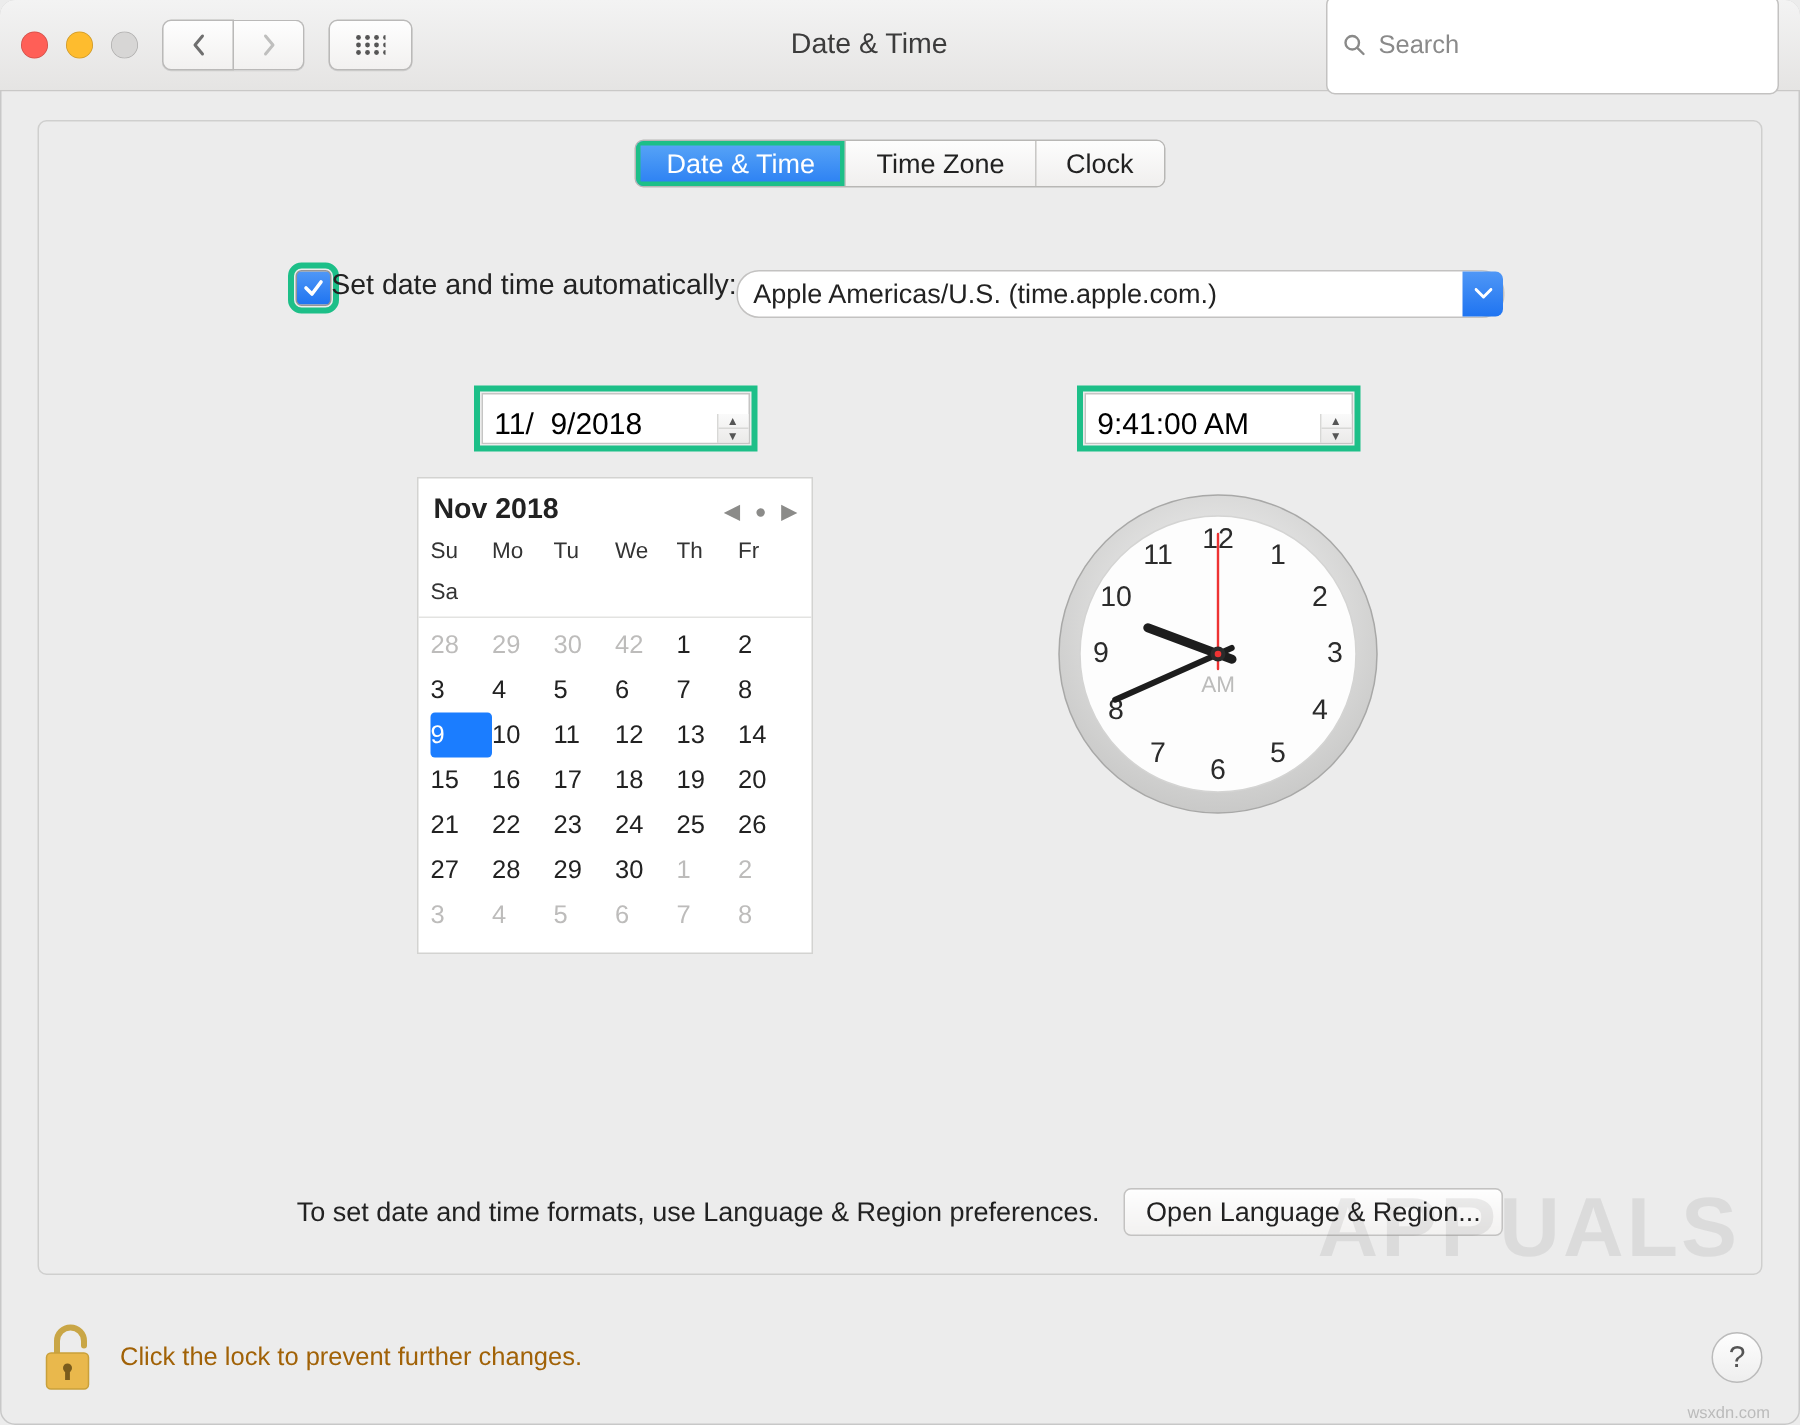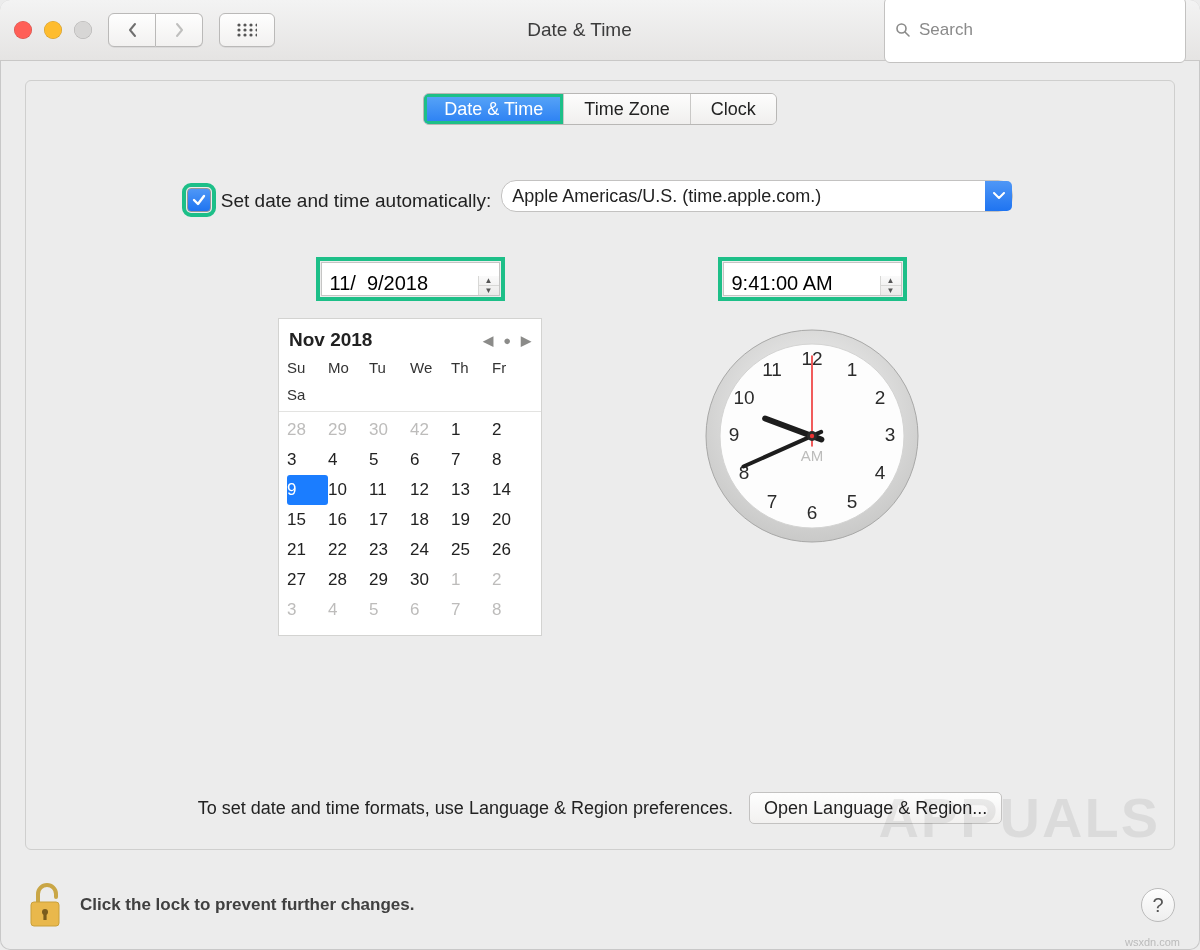--- a/index.html
+++ b/index.html
@@ -106,23 +106,22 @@
   }
   .tab:first-child{border-left:0;}
   .tab.active {
     background: linear-gradient(#5aa6f7,#2a7ff3);
     color:#fff;
   }
   .hl-green { outline: 4px solid #1dbf88; outline-offset: -3px; }
   .hl-green-box { outline: 4px solid #1dbf88; outline-offset: 1px; }
 
   .auto-row {
-    display:flex; align-items:flex-end; justify-content:center;
+    display:flex; align-items:flex-start; justify-content:center;
     margin-top: 55px;
-    gap: 10px;
   }
   .checkbox {
     width: 22px; height: 22px;
     border: 1px solid #969696;
     border-radius: 4px;
     background: linear-gradient(#4f97f6,#1f74f1);
     color:#fff;
     display:flex;align-items:center;justify-content:center;
     font-size:17px;
   }
@@ -233,21 +232,21 @@
     font-size:18px;
   }
 
   .footer{
     position:absolute;
     left:25px; right:25px; bottom:20px;
     display:flex; align-items:center;
     gap:15px;
   }
   .lock-icon svg{display:block;}
-  .footer-text{ color:#404040; font-size:17px;font-weight:bold;}
+  .footer-text{ color:#a16207; font-size:17px;}
   .help{
     margin-left:auto;
     width:32px;height:32px;border-radius:50%;
     border:1px solid #bbb;
     background:linear-gradient(#fefefe,#eee);
     display:flex;align-items:center;justify-content:center;
     font-size:20px;color:#555;
   }
 
   .watermark{

